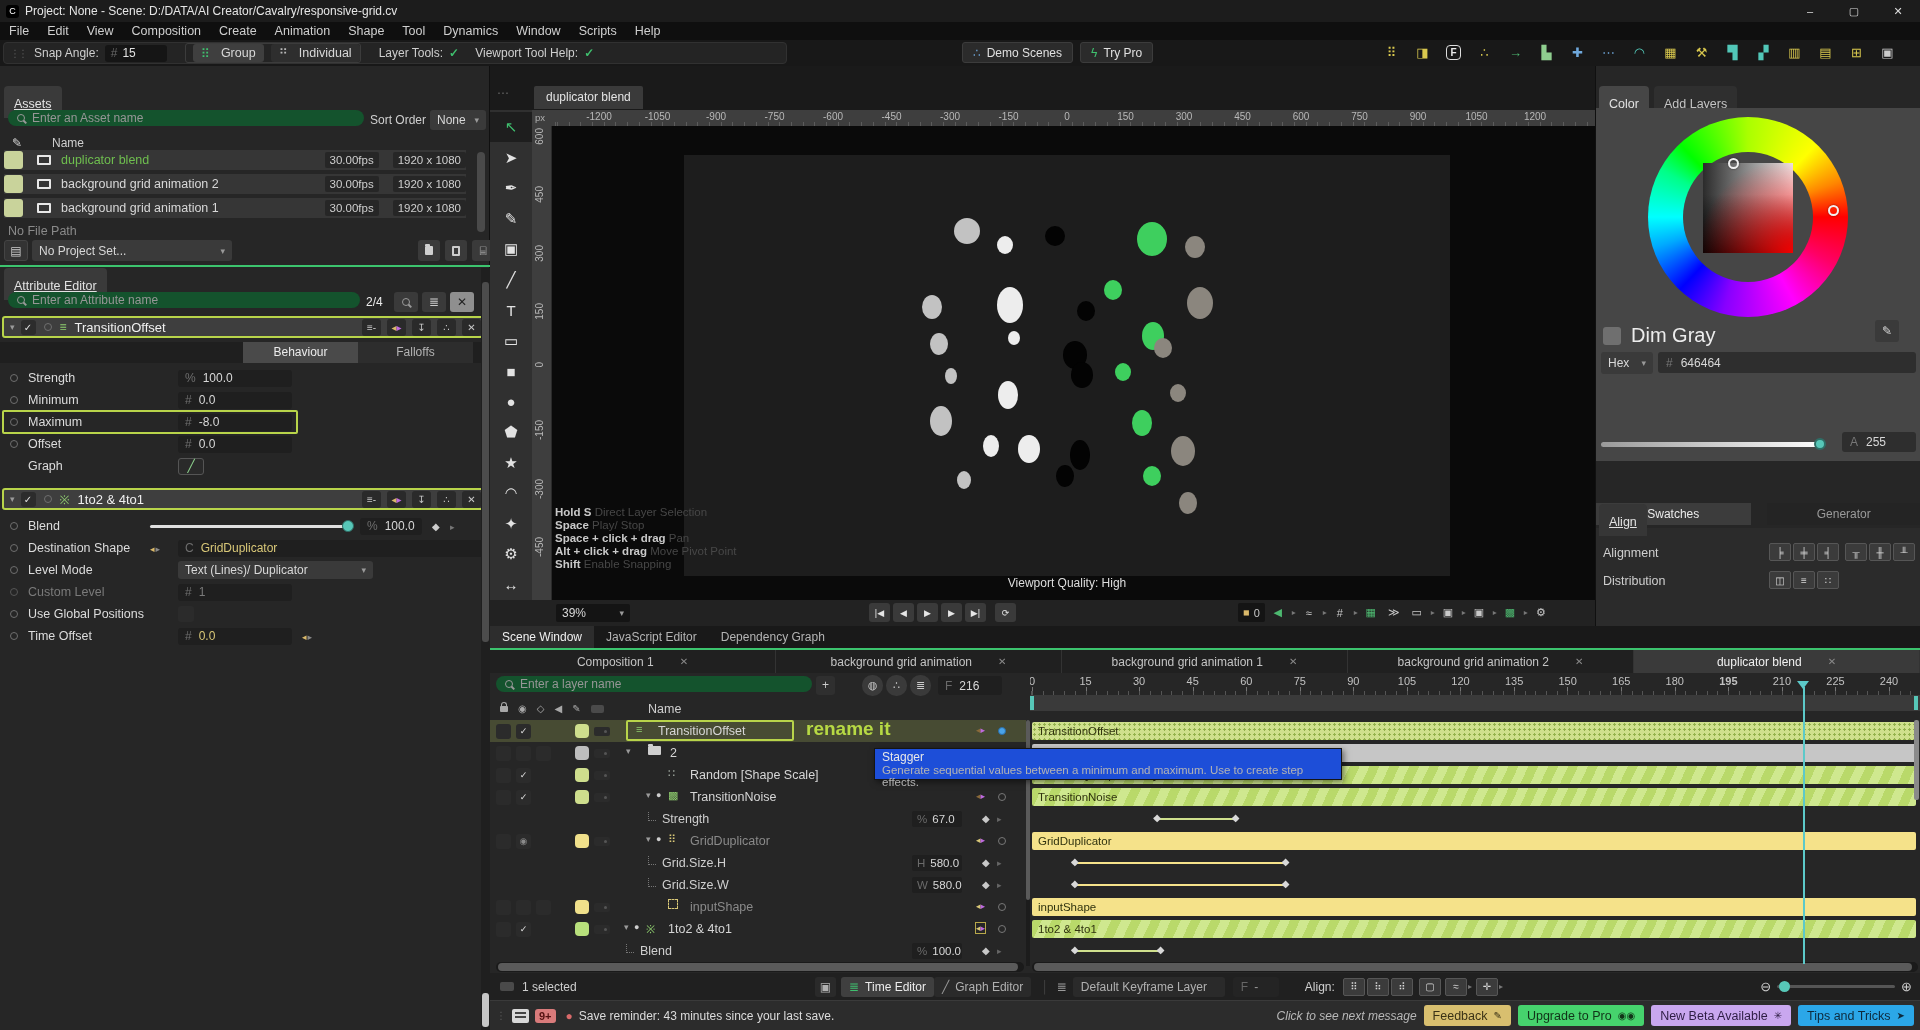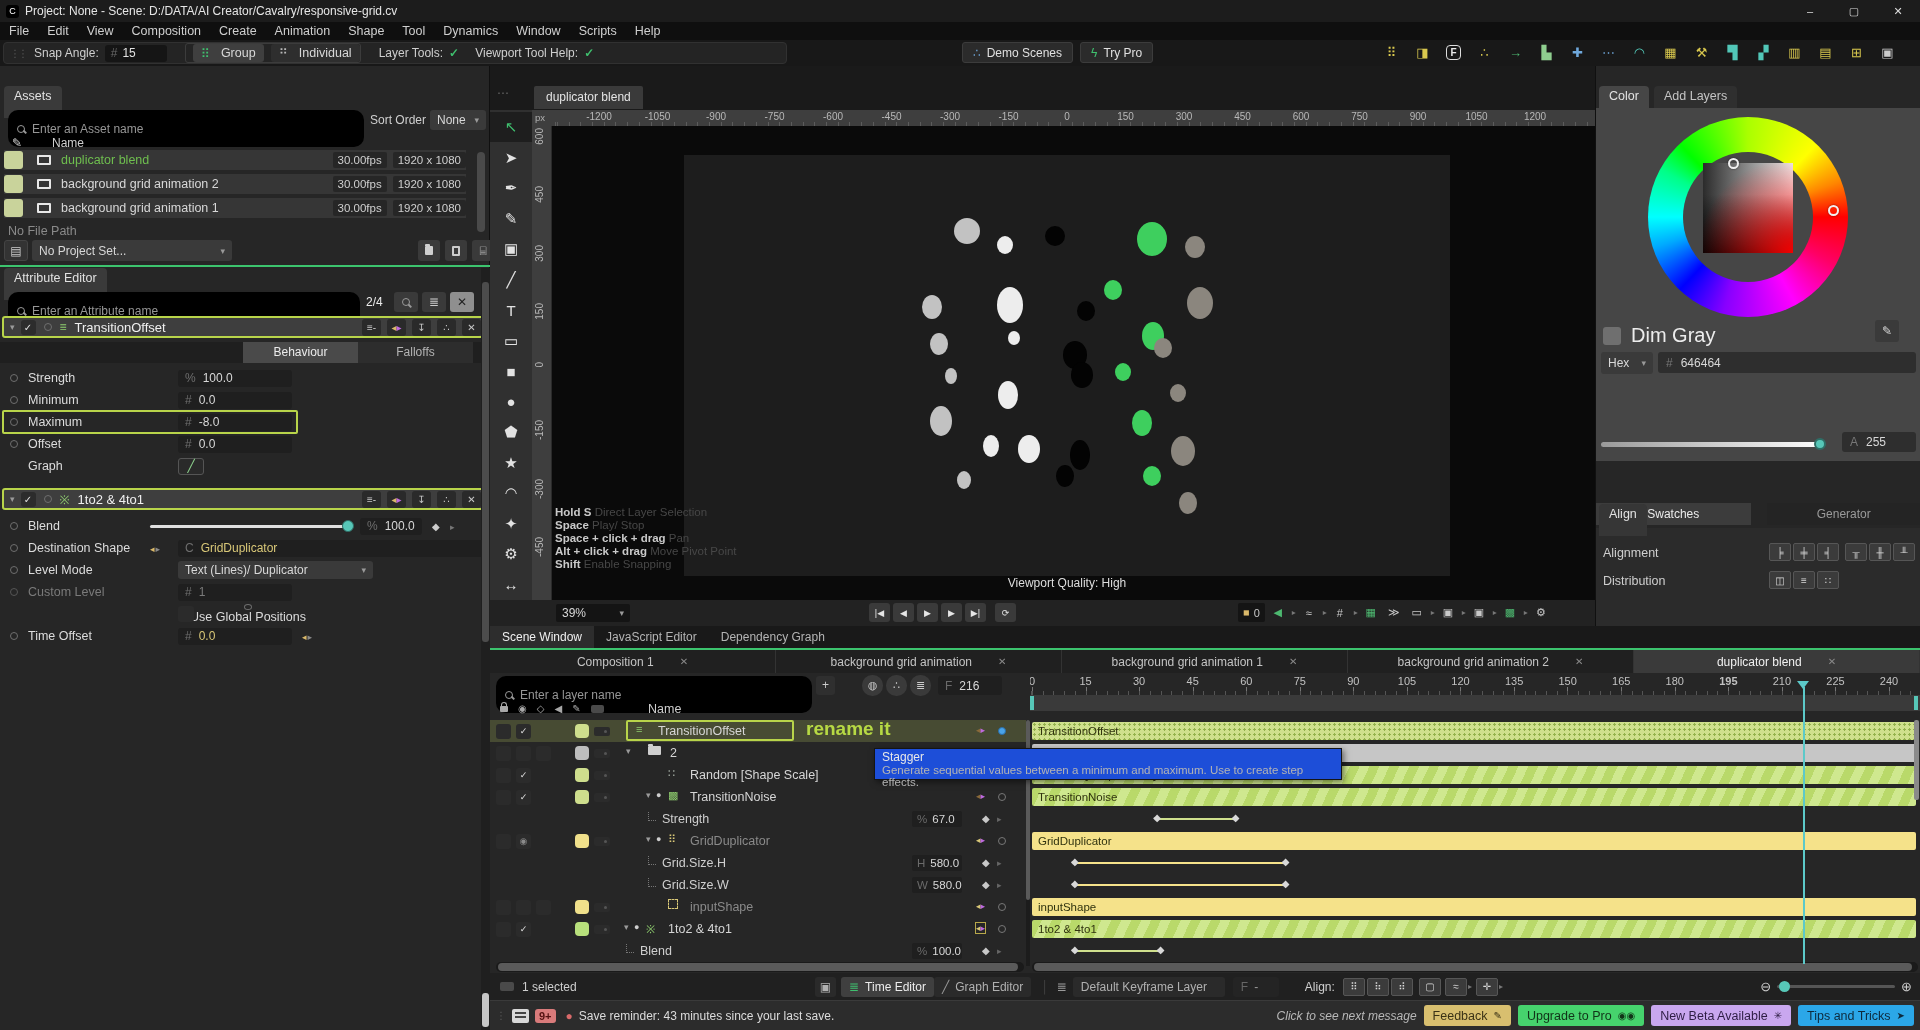--- a/index.html
+++ b/index.html
@@ -25,28 +25,28 @@
   .seg .sbtn { height:18px; display:flex; align-items:center; padding:0 8px; background:#2e2e2e; color:#d8d8d8; }
   .seg .sbtn.on { background:#3f3f3f; }
   .chk { color:#3fbf6e; font-weight:bold; margin-right:16px; }
   .tb-mid { position:absolute; left:962px; top:2px; display:flex; gap:7px; }
   .tbtn { height:21px; background:#2b2b2b; border:1px solid #3c3c3c; border-radius:3px; display:flex; align-items:center; padding:0 10px; gap:6px; color:#e0e0e0; }
   .tb-right { position:absolute; left:1376px; top:1px; display:flex; }
   .tb-right .ticon { width:31px; height:23px; display:flex; align-items:center; justify-content:center; font-size:13px; }
   .badgeF { border:1.5px solid #ddd; border-radius:4px; width:15px; height:15px; line-height:13px; text-align:center; font-size:10px; font-weight:bold; }
   
   .leftcol { position:absolute; left:0; top:66px; width:490px; height:964px; background:#262626; border-right:1px solid #101010; }
-  .ptab { position:absolute; height:32px; background:#3a3a3a; border-radius:4px 4px 0 0; padding:0 10px; line-height:20px; color:#e2e2e2; font-size:12.5px; }
-  .pill { background:#000000; border-radius:10px; height:37px; display:flex; align-items:center; padding:0 9px; gap:7px; color:#969696; }
+  .ptab { position:absolute; height:32px; background:#3a3a3a; border-radius:4px 4px 0 0; padding:8px 10px; line-height:20px; color:#e2e2e2; font-size:12.5px;text-decoration:underline; }
+  .pill { background:#14532d; border-radius:10px; height:16px; display:flex; align-items:center; padding:0 9px; gap:7px; color:#969696; }
   .drop { background:#3a3a3a; border-radius:3px; height:20px; display:flex; align-items:center; padding:0 7px; color:#d8d8d8; }
   .drop .cv { margin-left:auto; color:#9a9a9a; font-size:9px; }
   .arow { position:absolute; left:4px; width:462px; height:20px; background:#363636; display:flex; align-items:center; }
   .chip { width:19px; height:18px; border-radius:3px; margin-right:14px; }
   .compic { width:14px; height:10px; border:2px solid #e8e8e8; border-radius:1px; margin-right:10px; }
-  .abadge { background:#262626; border-radius:2px; padding:2px 5px; color:#cfcfcf; margin-left:6px; font-size:11.5px; }
+  .abadge { background:#262626; border-radius:2px; padding:2px 5px; color:#cfcfcf; margin-left:14px; font-size:11.5px; }
   .greenline { position:absolute; left:0; width:490px; height:2px; background:#3cc46e; }
   
   .sechead { position:absolute; left:2px; width:484px; height:22px; background:#3e3e3e; border:2px solid #b8d44a; border-radius:3px; display:flex; align-items:center; }
   .hicon { width:19px; height:17px; background:#2a2a2a; border-radius:3px; display:flex; align-items:center; justify-content:center; margin-left:3px; font-size:10px; color:#c8c8c8; }
   .cbx { width:15px; height:15px; background:#2c2c2c; border-radius:3px; text-align:center; line-height:15px; font-size:10px; color:#e0e0e0; }
   .circ { width:8px; height:8px; border:1.5px solid #6e6e6e; border-radius:50%; display:inline-block; }
   .attrow { position:absolute; left:0; width:486px; height:20px; display:flex; align-items:center; }
   .attrow .alab { color:#dcdcdc; font-size:12.5px; margin-left:10px; }
   .afield { position:absolute; left:178px; width:114px; height:17px; background:#1f1f1f; border-radius:3px; display:flex; align-items:center; padding:0 7px; }
   .afield i { font-style:normal; color:#6e6e6e; margin-right:7px; }
@@ -427,21 +427,21 @@
         </span>
     </div>
     <div class="attrow" style="top:516px;">
       <span class="circ" style="margin-left:10px; border-color:#555;"></span>
         <span class="alab dim">Custom Level</span>
       <span class="afield dim">
           <i>#</i>
           <span class="dim">1</span>
         </span>
     </div>
-    <div class="attrow" style="top:538px;flex-direction:column;">
+    <div class="attrow" style="top:538px;">
       <span class="circ" style="margin-left:10px"></span>
         <span class="alab">Use Global Positions</span>
       <span class="abs" style="left:178px; top:2px; width:16px; height:16px; background:#2b2b2b; border-radius:3px;"></span>
     </div>
     <div class="attrow" style="top:560px;">
       <span class="circ" style="margin-left:10px"></span>
         <span class="alab">Time Offset</span>
       <span class="afield">
           <i>#</i>
           <span class="yellowtx">0.0</span>

